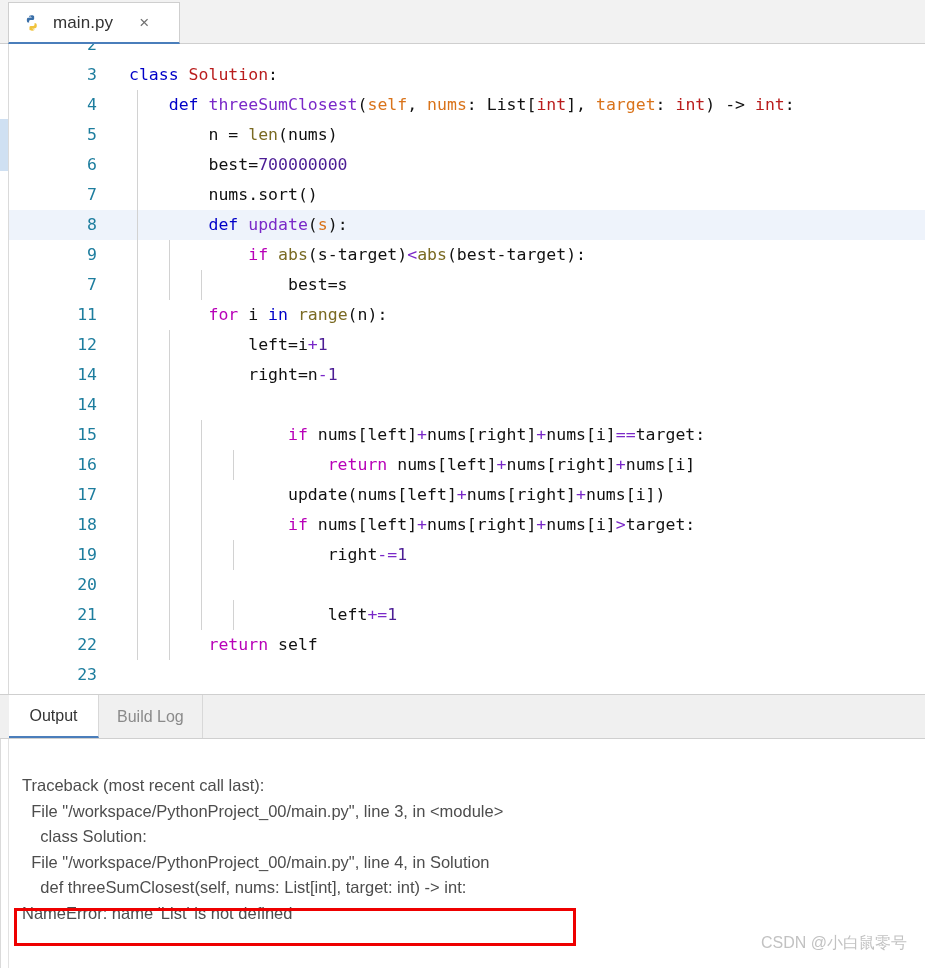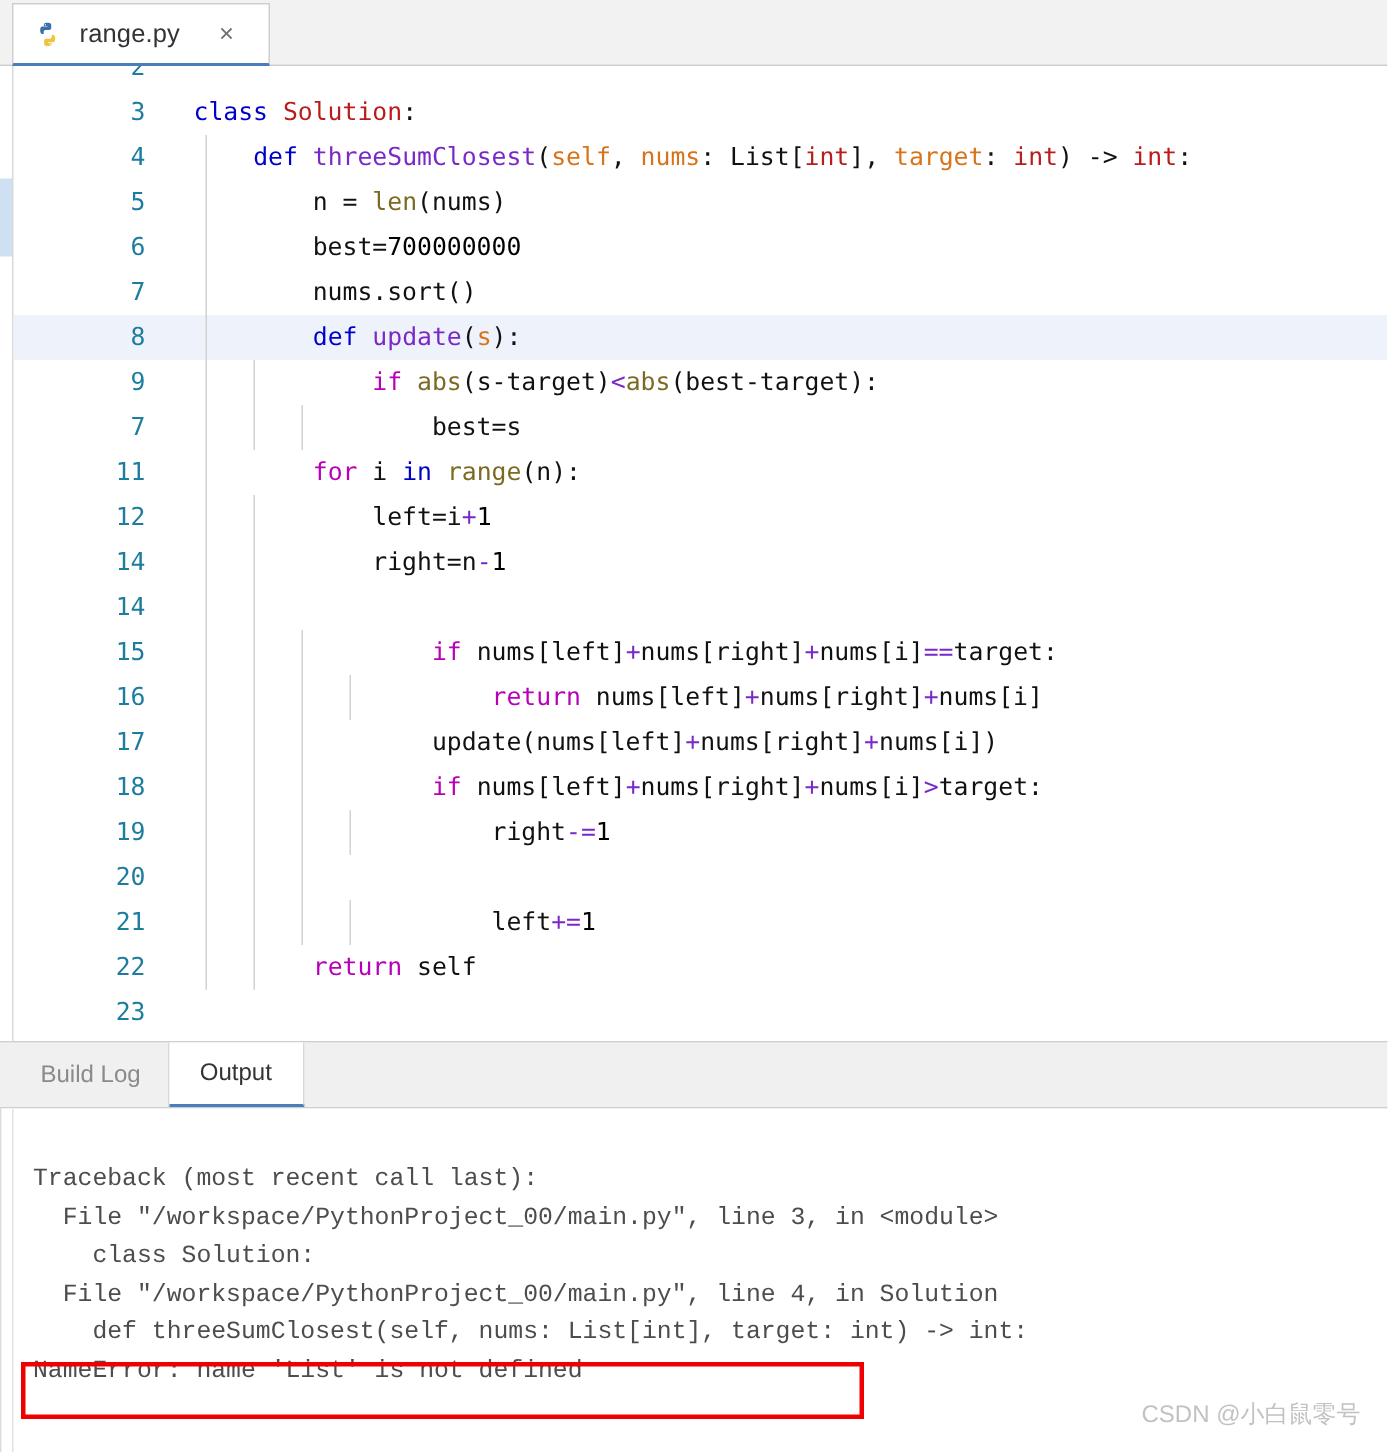--- a/index.html
+++ b/index.html
@@ -93,21 +93,21 @@
     position:absolute; top:0; width:1px; height:30px; background:#d2d2d2;
   }
 
   
   .kw   { color:#0000c8; }        
   .kw2  { color:#b800b8; }        
   .cls  { color:#b91c1c; }        
   .fn   { color:#7a28c8; }        
   .param{ color:#d9731a; }        
   .bi   { color:#7a6a22; }        
-  .num  { color:#000000; }        
+  .num  { color:#4c1d95; }        
   .op   { color:#7a28c8; }        
   .pl   { color:#111111; }        
 
   
   #panel-tabs {
     height:44px;
     background:#f0f0f0;
     display:flex; align-items:stretch;
     border-bottom:1px solid #cfcfcf;
     padding-left:9px;
@@ -134,21 +134,21 @@
   }
   #out-strip {
     position:absolute; left:0; top:0; width:8px; height:100%;
     background:#ffffff; border-right:1px solid #e2e2e2;
   }
   .out-lines {
     position:absolute; left:9px; top:34px; right:0;
   }
   .oline {
     height:25.5px; line-height:25.5px; white-space:pre;
-    font-family:Liberation Mono, monospace;
+    font-family:Liberation Sans, sans-serif;
     font-size:16.5px; color:#4d4d4d;
     padding-left:12px;
   }
   #err-box {
     position:absolute;
     left:14px; top:908px; width:562px; height:38px;
     border:3px solid #ee0000;
     pointer-events:none;
     z-index:5;
   }
@@ -163,21 +163,21 @@
 <body>
 
 <div id="tabbar">
   <div class="file-tab">
     <span class="py-icon">
       <svg width="18" height="18" viewBox="0 0 18 18">
         <path d="M8.6 1.2c-2.4 0-2.3 1-2.3 1l0 1.1 2.4 0 0 .4-3.3 0s-1.6-.2-1.6 2.4c0 2.6 1.4 2.5 1.4 2.5l.9 0 0-1.2s-.05-1.4 1.35-1.4l2.4 0s1.3.02 1.3-1.27l0-2.14S11.4 1.2 8.6 1.2zM7.3 2.0c.24 0 .43.2.43.44 0 .24-.19.43-.43.43-.24 0-.44-.19-.44-.43 0-.24.2-.44.44-.44z" fill="#3a6fa8"></path>
         <path d="M9.0 16.7c2.4 0 2.3-1 2.3-1l0-1.1-2.4 0 0-.4 3.3 0s1.6.2 1.6-2.4c0-2.6-1.4-2.5-1.4-2.5l-.9 0 0 1.2s.05 1.4-1.35 1.4l-2.4 0s-1.3-.02-1.3 1.27l0 2.14S6.2 16.7 9.0 16.7zM10.3 15.9c-.24 0-.43-.2-.43-.44 0-.24.19-.43.43-.43.24 0 .44.19.44.43 0 .24-.2.44-.44.44z" fill="#f0c33c"></path>
       </svg>
     </span>
-    <span class="tab-title">range.py</span>
+    <span class="tab-title">main.py</span>
     <span class="tab-close">×</span>
   </div>
 </div>
 
 <div id="editor">
   <div id="edge-strip">
     <div id="edge-thumb"></div>
   </div>
   <div id="code-scroll" style="top: -14px;">
       <div class="code-line"><span class="lineno">2</span><span class="ctext"></span></div>
@@ -199,25 +199,25 @@
       <div class="code-line"><span class="lineno">18</span><span class="guides"><span class="guide" style="left: 8px;"></span><span class="guide" style="left: 40px;"></span><span class="guide" style="left: 72px;"></span></span><span class="ctext"><span class="pl">                </span><span class="kw2">if</span><span class="pl"> nums[left]</span><span class="op">+</span><span class="pl">nums[right]</span><span class="op">+</span><span class="pl">nums[i]</span><span class="op">&gt;</span><span class="pl">target:</span></span></div>
       <div class="code-line"><span class="lineno">19</span><span class="guides"><span class="guide" style="left: 8px;"></span><span class="guide" style="left: 40px;"></span><span class="guide" style="left: 72px;"></span><span class="guide" style="left: 104px;"></span></span><span class="ctext"><span class="pl">                    right</span><span class="op">-=</span><span class="num">1</span></span></div>
       <div class="code-line"><span class="lineno">20</span><span class="guides"><span class="guide" style="left: 8px;"></span><span class="guide" style="left: 40px;"></span><span class="guide" style="left: 72px;"></span></span></div>
       <div class="code-line"><span class="lineno">21</span><span class="guides"><span class="guide" style="left: 8px;"></span><span class="guide" style="left: 40px;"></span><span class="guide" style="left: 72px;"></span><span class="guide" style="left: 104px;"></span></span><span class="ctext"><span class="pl">                    left</span><span class="op">+=</span><span class="num">1</span></span></div>
       <div class="code-line"><span class="lineno">22</span><span class="guides"><span class="guide" style="left: 8px;"></span><span class="guide" style="left: 40px;"></span></span><span class="ctext"><span class="pl">        </span><span class="kw2">return</span><span class="pl"> self</span></span></div>
       <div class="code-line"><span class="lineno">23</span><span class="ctext"></span></div>
     </div>
 </div>
 
 <div id="panel-tabs">
+    <div class="ptab active">
+      <span>Output</span>
+    </div>
     <div class="ptab">
       <span>Build Log</span>
-    </div>
-    <div class="ptab active">
-      <span>Output</span>
     </div>
   </div>
 
 <div id="output">
   <div id="out-strip"></div>
   <div class="out-lines">
       <div class="oline">Traceback (most recent call last):</div>
       <div class="oline">  File "/workspace/PythonProject_00/main.py", line 3, in &lt;module&gt;</div>
       <div class="oline">    class Solution:</div>
       <div class="oline">  File "/workspace/PythonProject_00/main.py", line 4, in Solution</div>

